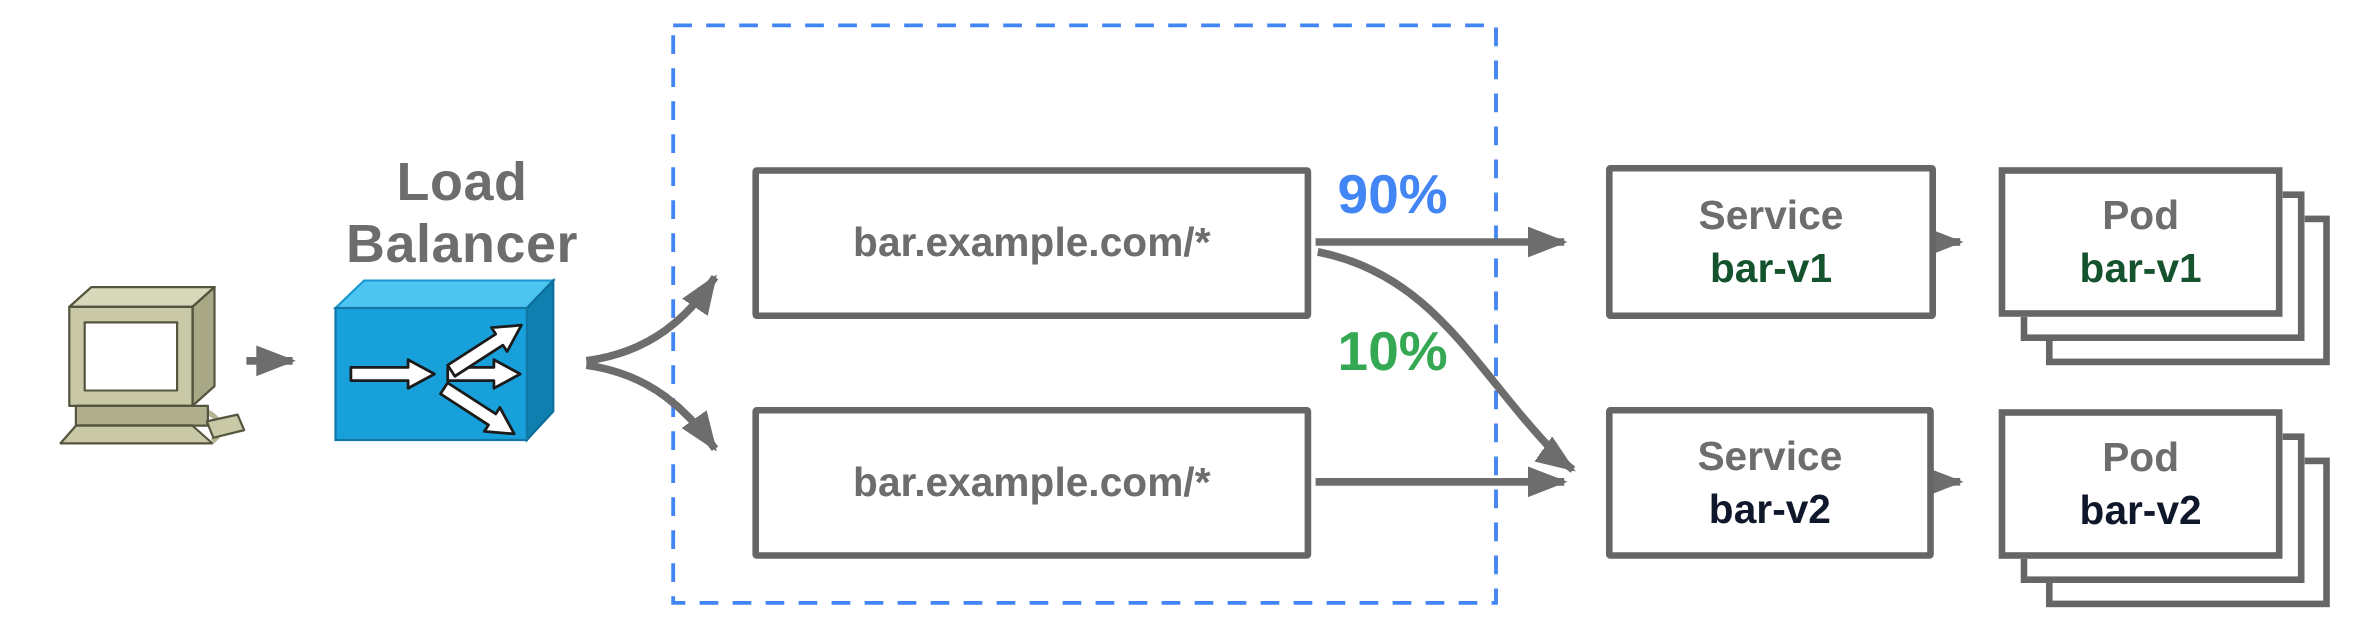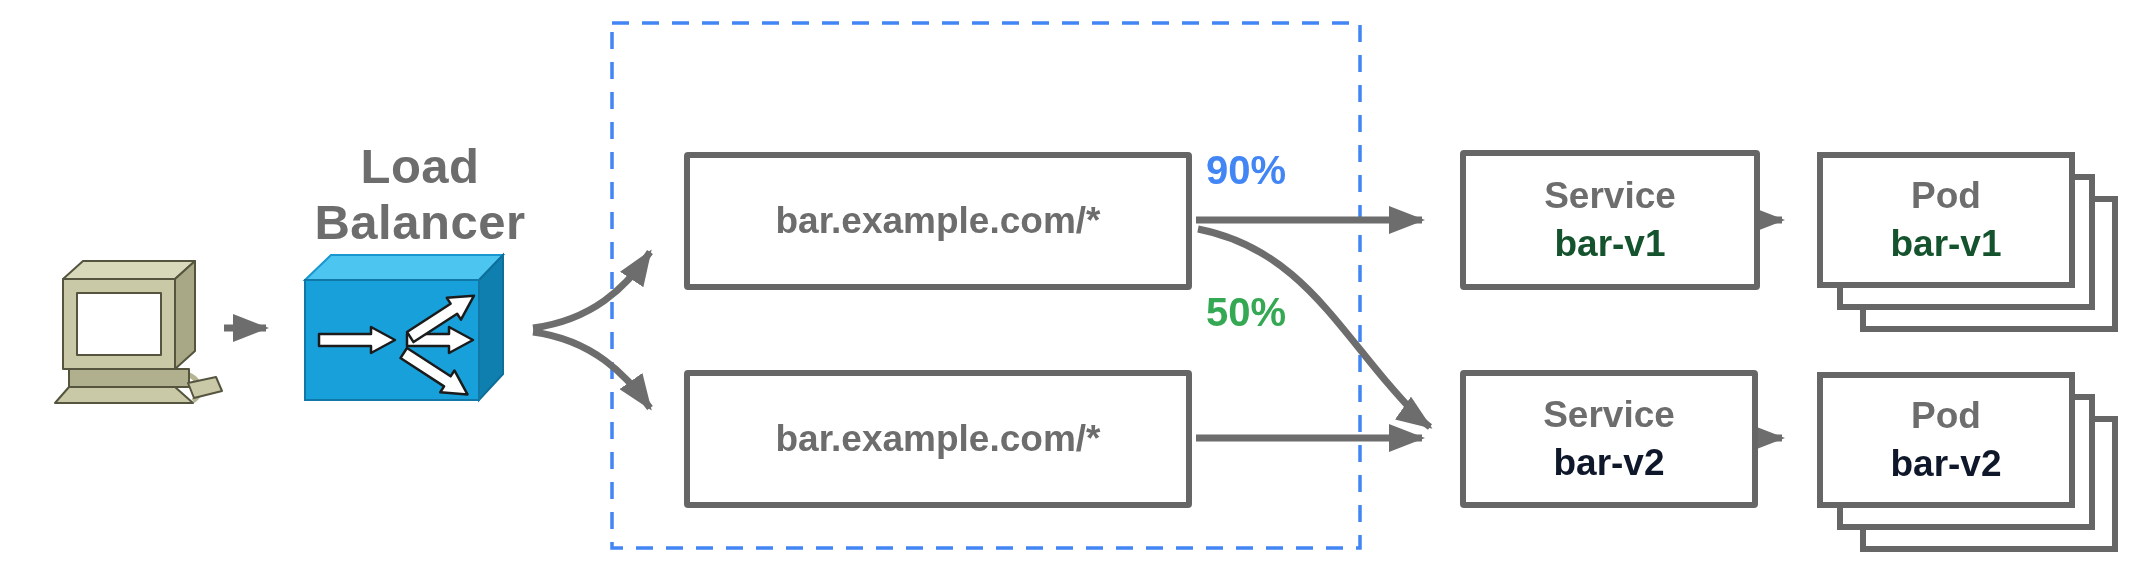--- a/index.html
+++ b/index.html
@@ -38,21 +38,21 @@
   }
   .route-box-1 { left:684px; top:152px; width:508px; height:138px; }
   .route-box-2 { left:684px; top:370px; width:508px; height:138px; }
   .service-box-1 { left:1460px; top:150px; width:300px; height:140px; }
   .service-box-2 { left:1460px; top:370px; width:298px; height:138px; }
 
   .name-blue  { color:#14532d; }
   .name-green { color:#0f172a; }
 
   .pct {
-    width:120px; font-size:40px; text-align:left;
+    width:120px; font-size:50px; text-align:center;
   }
   .pct-90 { left:1206px; top:148px; color:#4285F4; }
   .pct-10 { left:1206px; top:290px; color:#34A853; }
 
   .pod-stack { position:absolute; }
   .pod-stack .layer, .pod-stack .pod-box {
     position:absolute;
     width:258px; height:136px;
     background:#ffffff;
     border:6px solid #666666;
@@ -137,21 +137,21 @@
   <div class="abs node-box route-box-1">
     <div>bar.example.com/*</div>
 
   </div>
 
   <div class="abs node-box route-box-2">
     <div>bar.example.com/*</div>
   </div>
 
   <div class="abs pct pct-90">90%</div>
-  <div class="abs pct pct-10">50%</div>
+  <div class="abs pct pct-10">10%</div>
 
   <div class="abs node-box service-box-1">
     <div>Service</div>
     <div class="name-blue">bar-v1</div>
   </div>
 
   <div class="abs node-box service-box-2">
     <div>Service</div>
     <div class="name-green">bar-v2</div>
   </div>

